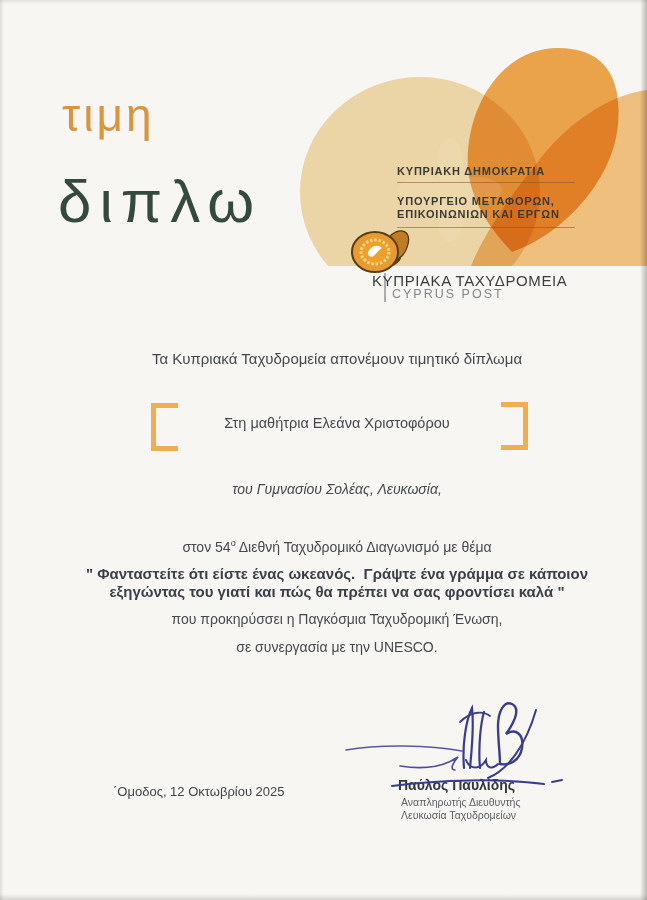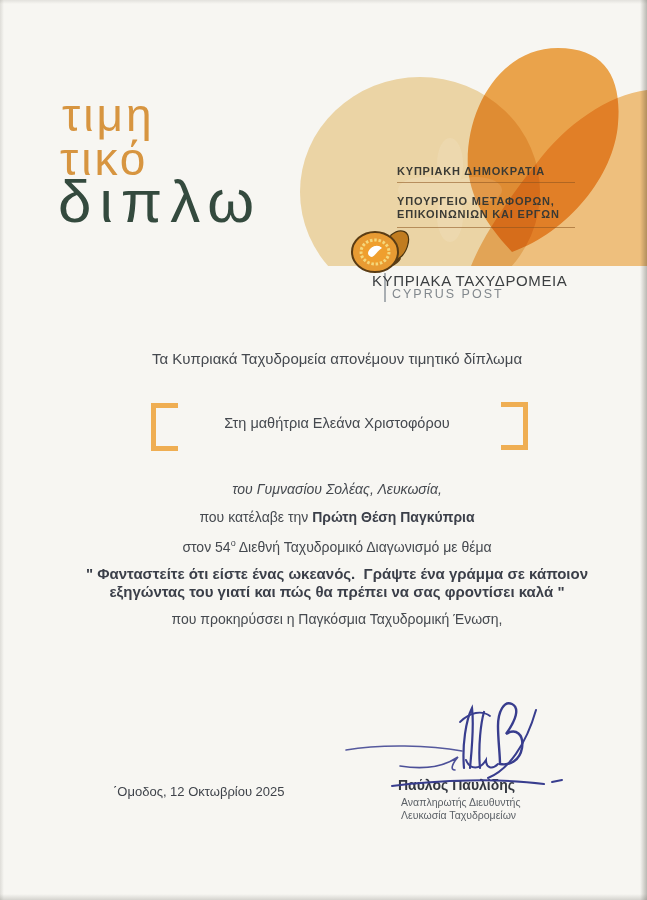--- a/index.html
+++ b/index.html
@@ -72,39 +72,38 @@
     <ellipse cx="30" cy="25" rx="14" ry="12" fill="#ef9f2e" stroke="#f5d87c" stroke-width="3" stroke-dasharray="2.5 1.8"></ellipse>
     <path d="M23 26 C24 20 32 17 37 21 C33 23 31 28 27 30 C25 30 23 28 23 26 Z" fill="#ffffff"></path>
     <path d="M27 21 C30 19 34 19 36 21" fill="none" stroke="#ffffff" stroke-width="1.4"></path>
   </svg>
 
   <div class="abs org-bar"></div>
   <div class="abs org-gr">ΚΥΠΡΙΑΚΑ ΤΑΧΥΔΡΟΜΕΙΑ</div>
   <div class="abs org-en">CYPRUS POST</div>
 
   <div class="abs ttl orange" style="top:92px;left:62px;">τιμη</div>
-  <div class="abs ttl orange" style="top:136px;left:60px;">τικό</div>
   <div class="abs ttl dark" style="top:172px;left:58px;">διπλω</div>
 
   <div class="abs line" style="top:350px;font-size:15px;">Τα Κυπριακά Ταχυδρομεία απονέμουν τιμητικό δίπλωμα</div>
 
   <div class="abs brk l"></div>
   <div class="abs brk r"></div>
   <div class="abs line" style="top:415px;font-size:14.5px;">Στη μαθήτρια Ελεάνα Χριστοφόρου</div>
 
   <div class="abs line" style="top:481px;font-style:italic;">του Γυμνασίου Σολέας, Λευκωσία,</div>
 
-  <div class="abs line" style="top:509px;"><span>που κατέλαβε την </span><b>Πρώτη Θέση Παγκύπρια</b></div>
 
   <div class="abs line" style="top:538px;"><span>στον 54</span><sup>ο</sup><span> Διεθνή Ταχυδρομικό Διαγωνισμό με θέμα</span></div>
 
   <div class="abs line quote" style="top:565px;">" Φανταστείτε ότι είστε ένας ωκεανός.  Γράψτε ένα γράμμα σε κάποιον</div>
   <div class="abs line quote" style="top:583px;">εξηγώντας του γιατί και πώς θα πρέπει να σας φροντίσει καλά "</div>
 
   <div class="abs line" style="top:611px;">που προκηρύσσει η Παγκόσμια Ταχυδρομική Ένωση,</div>
+  <div class="abs line" style="top:639px;">σε συνεργασία με την UNESCO.</div>
 
   <div class="abs date">΄Ομοδος, 12 Οκτωβρίου 2025</div>
 
   <svg class="abs sig" width="230" height="95" viewBox="0 0 230 95">
     <g fill="none" stroke="#383d8e" stroke-linecap="round">
       <path d="M6 50 C40 44 90 45 122 51" stroke-width="1.5" opacity="0.85"></path>
       <path d="M60 66 C85 70 105 66 118 57 C112 64 110 70 115 70" stroke-width="1.6" opacity="0.9"></path>
       <path d="M124 68 C122 45 126 20 132 8 C134 24 132 48 130 68" stroke-width="2.2"></path>
       <path d="M140 68 C138 46 141 22 144 12" stroke-width="2.2"></path>
       <path d="M120 22 C130 12 142 10 150 16" stroke-width="1.8"></path>

